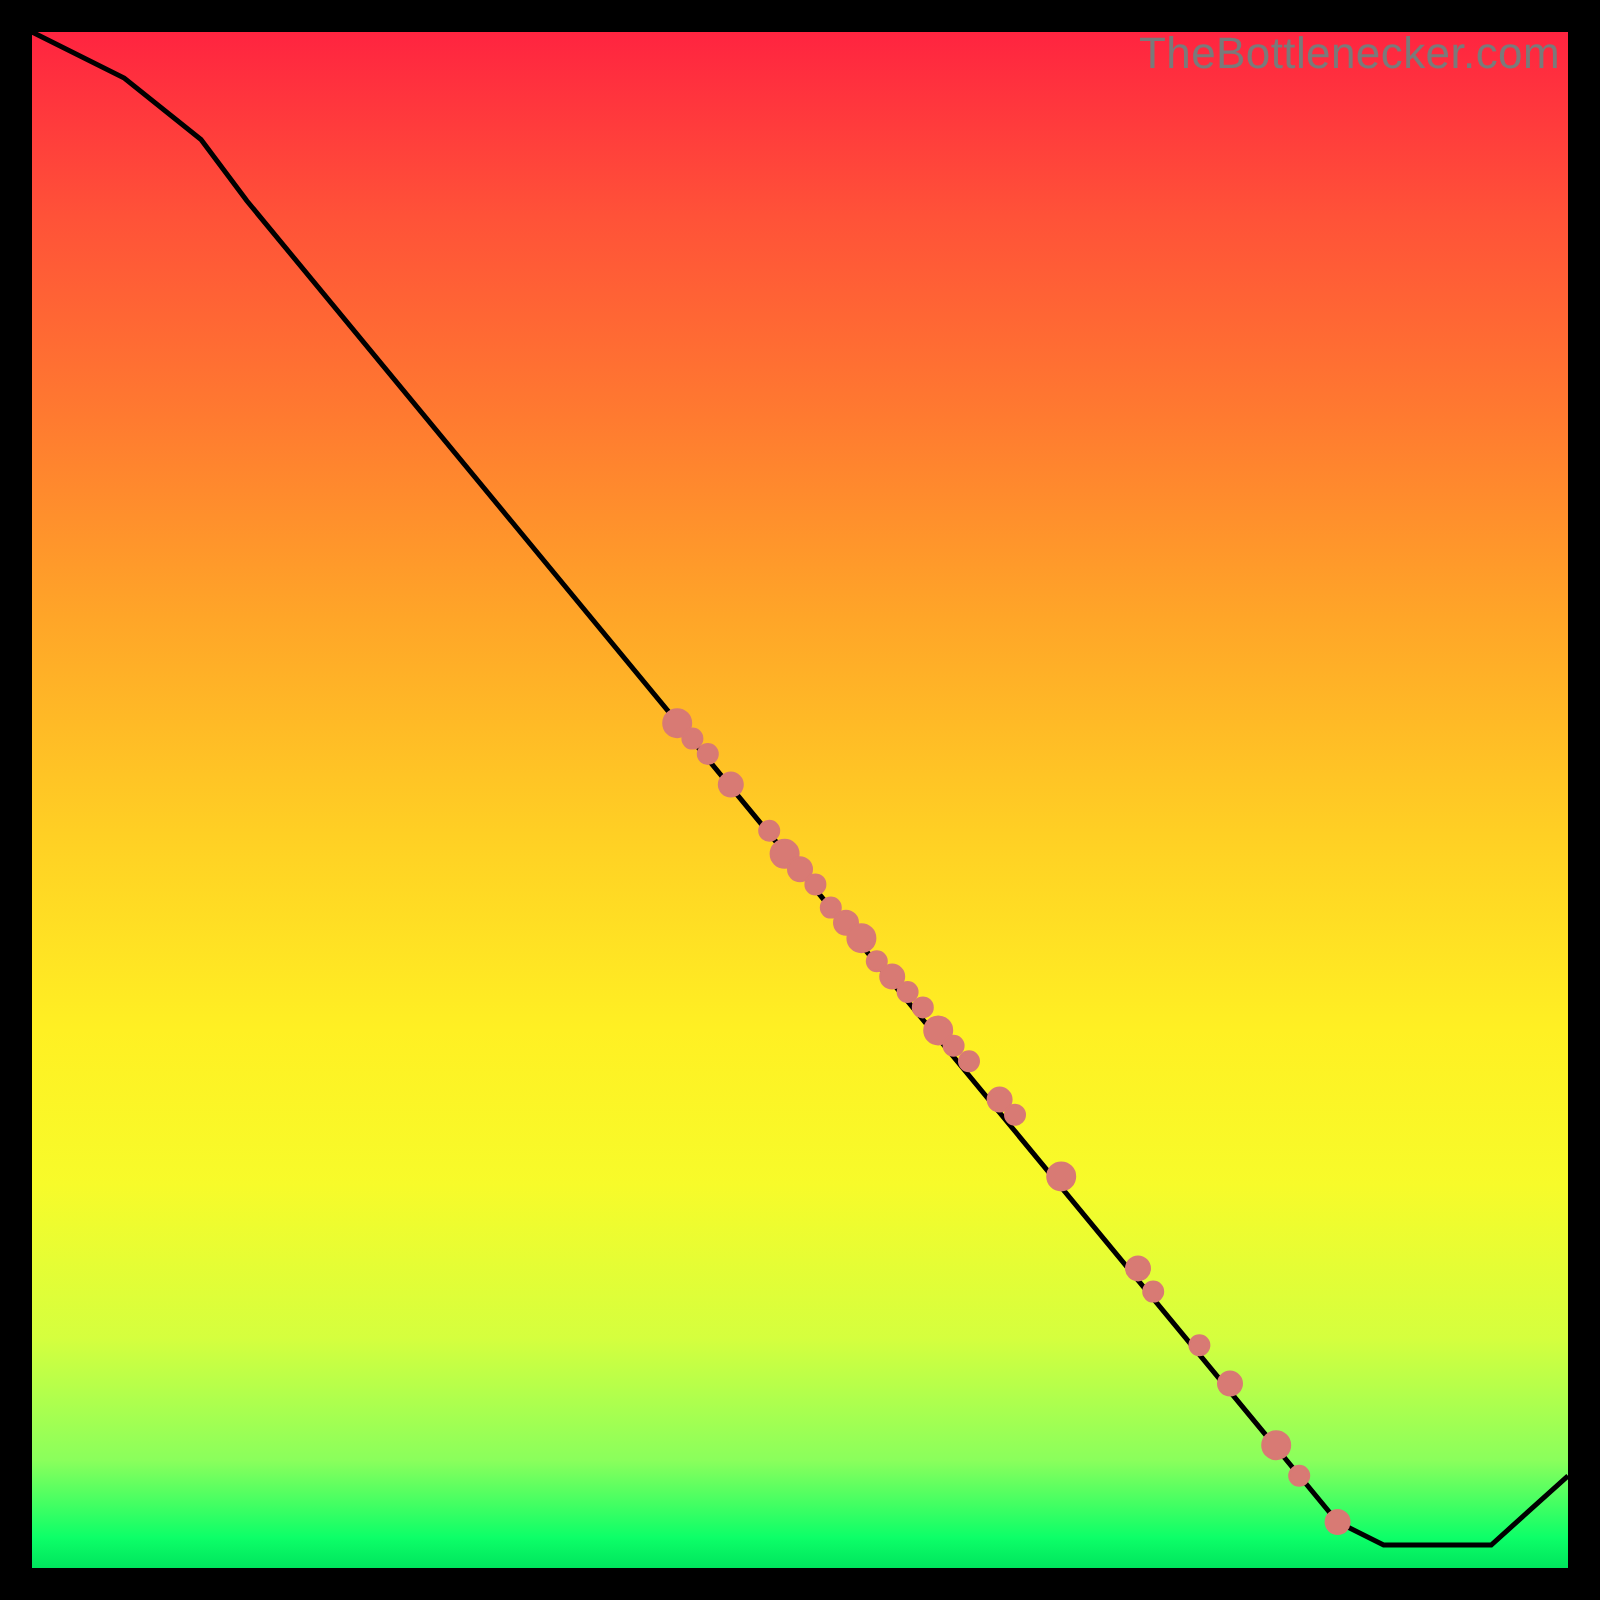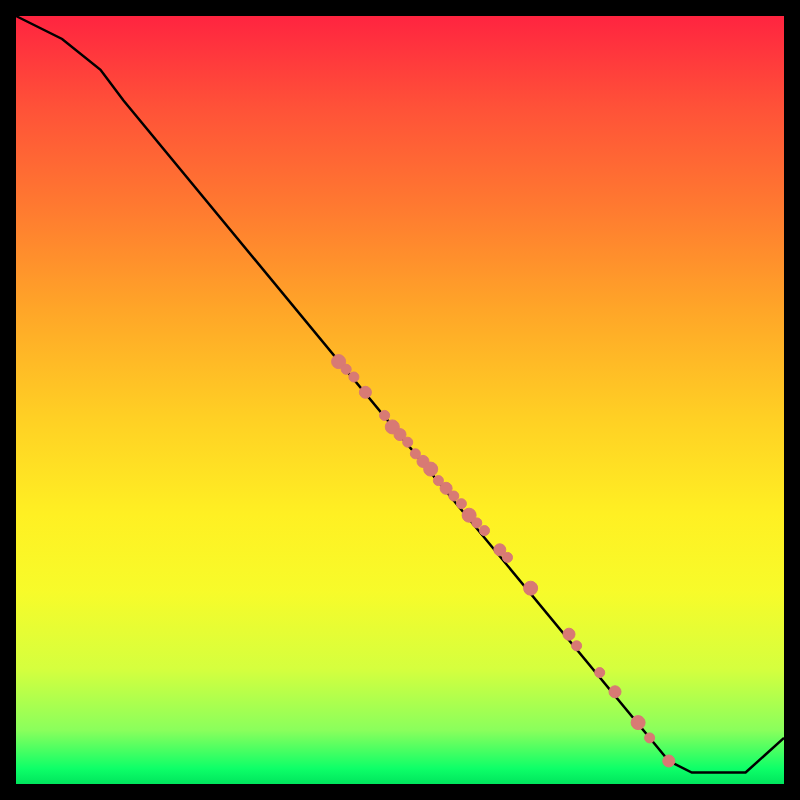--- a/index.html
+++ b/index.html
@@ -63,20 +63,21 @@
   .dot {
     fill: #d87a74;
     stroke: #d87a74;
   }
 </style>
 </head>
 <body>
 
 <div class="outer">
   <div class="plot">
+    <div class="watermark">TheBottlenecker.com</div>
     <svg viewBox="0 0 768 768">
       <g id="curve-group">
           <path d="M0.0 0.0 L46.1 23.0 L84.5 53.8 L107.5 84.5 L652.8 745.0 L675.8 756.5 L729.6 756.5 L768.0 721.9 " class="curve"></path>
         </g>
       <g id="dots-group">
           <circle cx="322.6" cy="345.6" r="7" class="dot"></circle>
           <circle cx="330.2" cy="353.3" r="5" class="dot"></circle>
           <circle cx="337.9" cy="361.0" r="5" class="dot"></circle>
           <circle cx="349.4" cy="376.3" r="6" class="dot"></circle>
           <circle cx="368.6" cy="399.4" r="5" class="dot"></circle>

